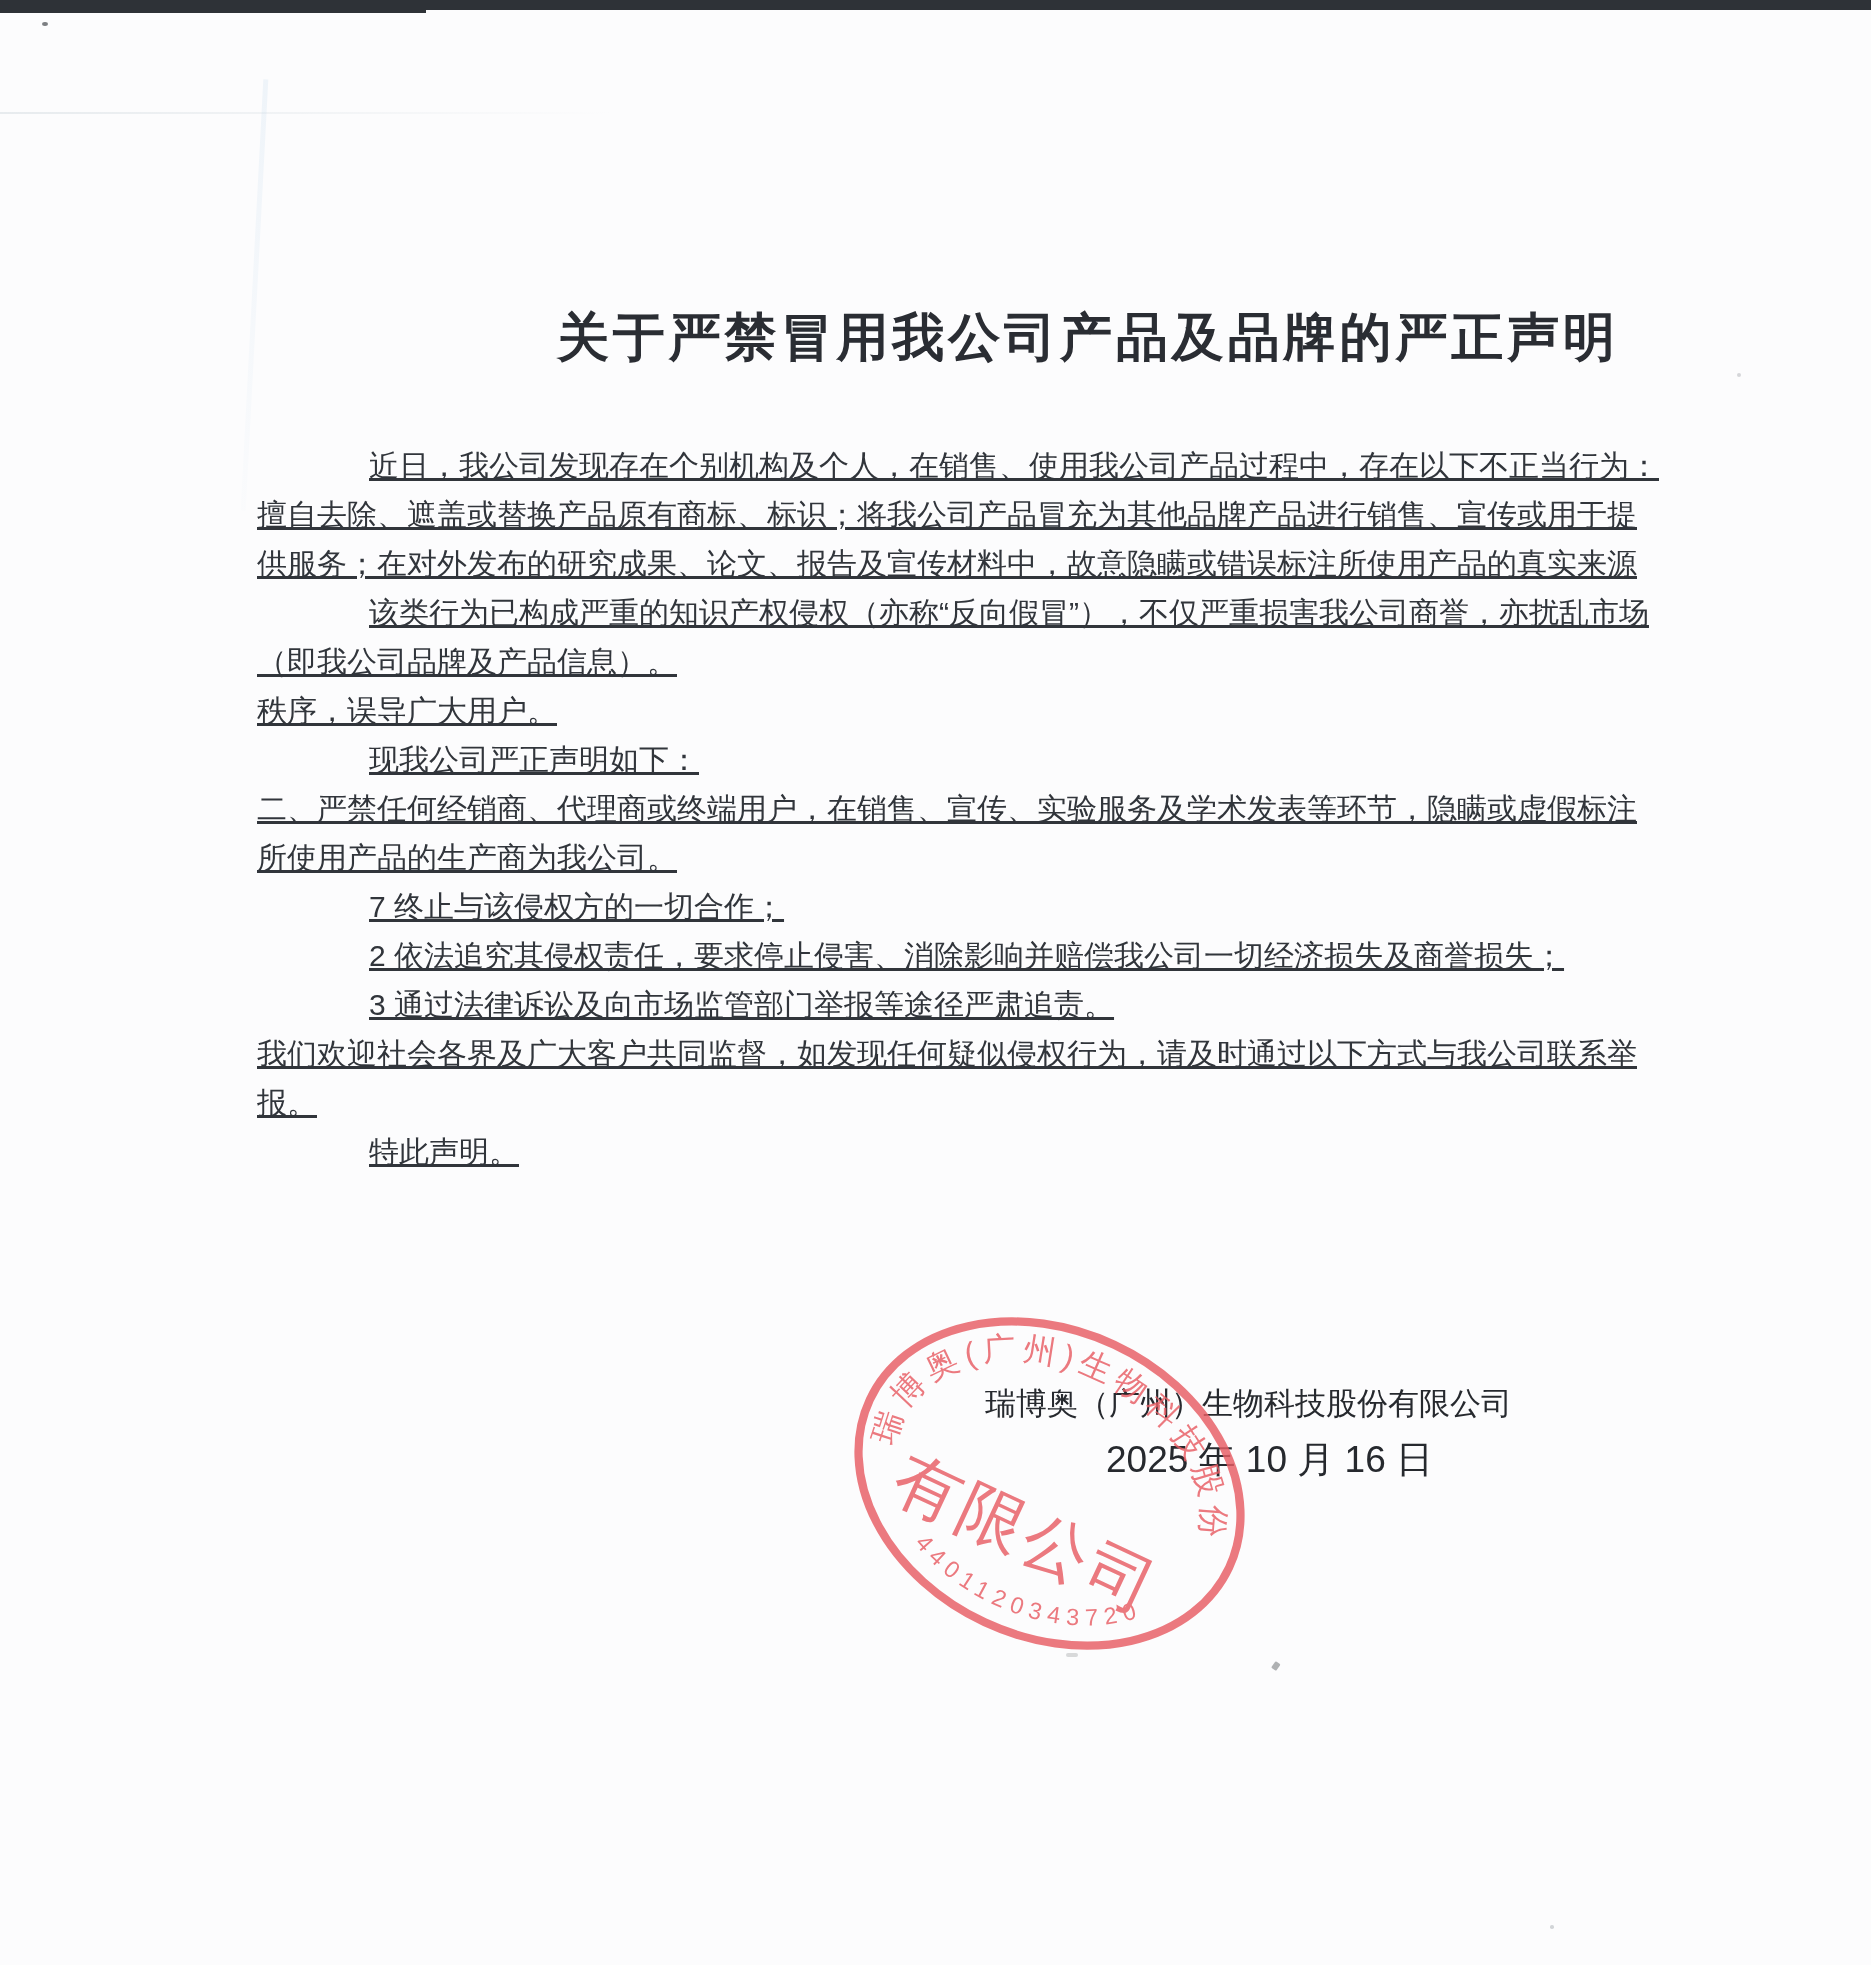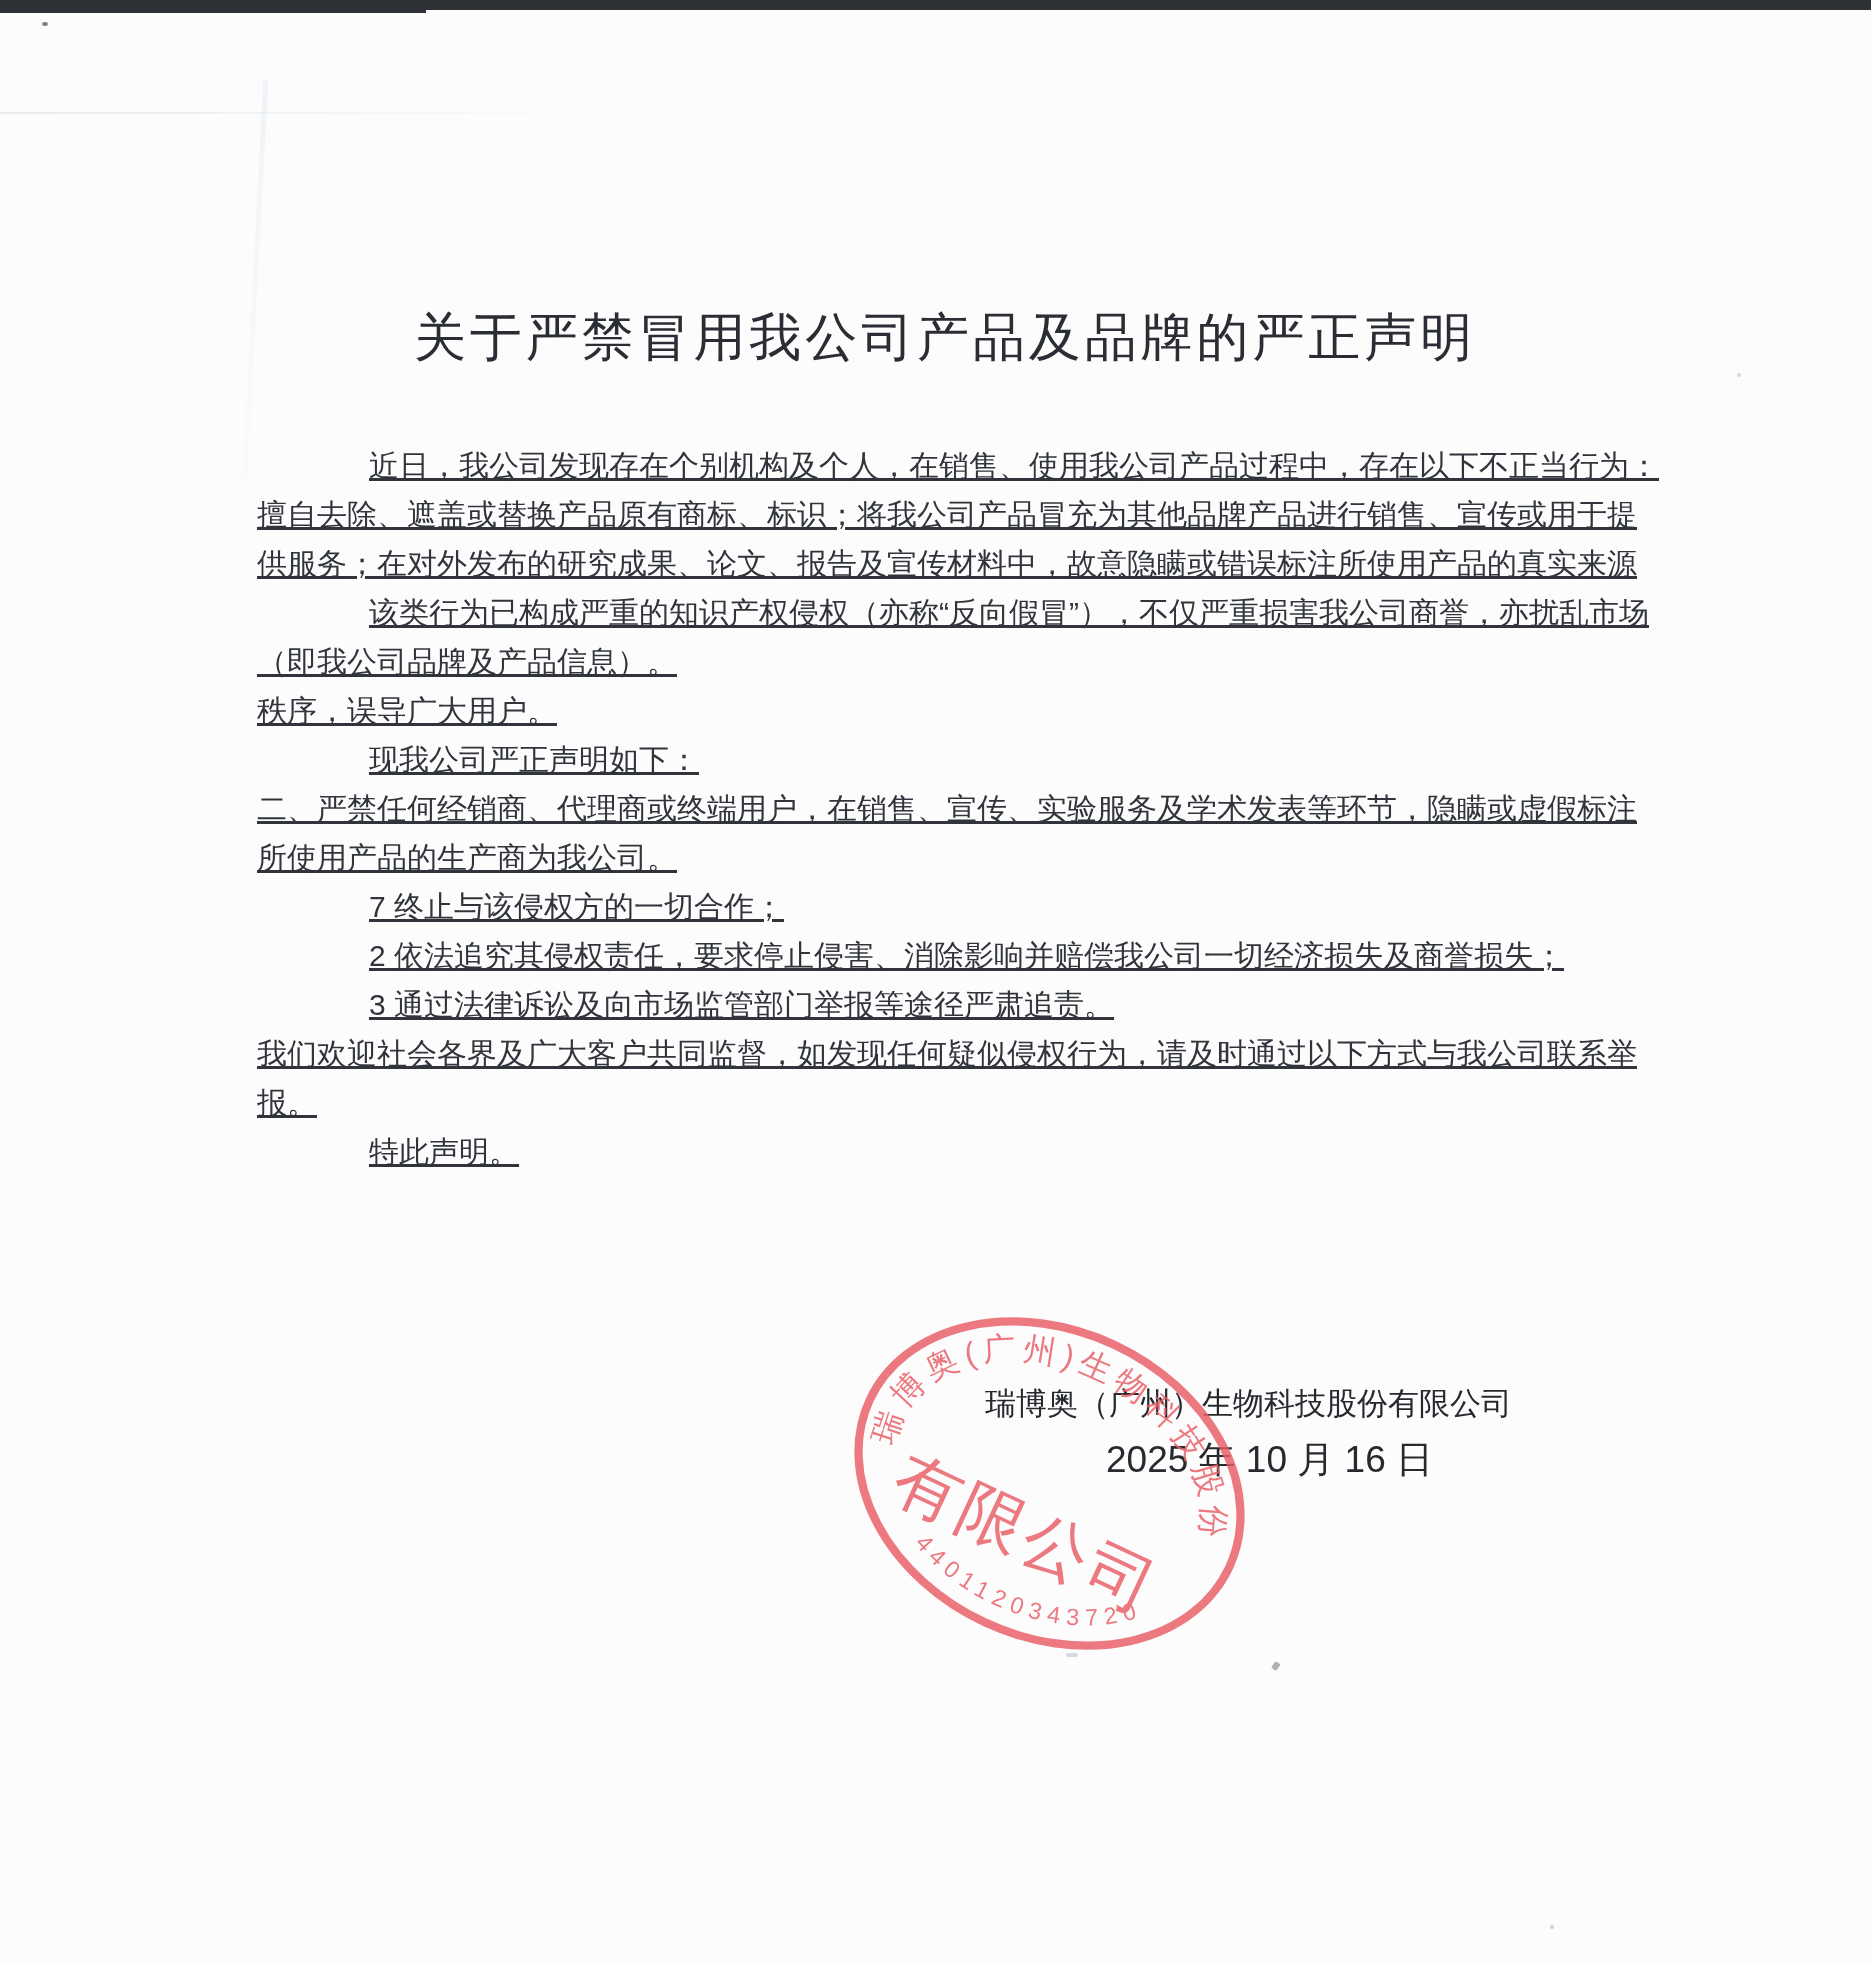--- a/index.html
+++ b/index.html
@@ -21,23 +21,23 @@
              background: linear-gradient(90deg, #e7ebee, rgba(231,235,238,0)); }
   .streak2 { left: 252px; top: 79px; width: 4.7px; height: 432px; transform: rotate(3deg);
              background: linear-gradient(180deg, rgba(190,215,235,.22), rgba(190,215,235,.03)); }
   .speck-a { left: 1273px; top: 1662px; width: 5.9px; height: 7.5px; background: #85888c; opacity: .65; transform: rotate(35deg); border-radius: 1.2px; }
   .speck-b { left: 1066px; top: 1653px; width: 11.8px; height: 3.9px; background: #b9bcbe; opacity: .55; border-radius: 2px; }
   .speck-c { left: 1737px; top: 373px; width: 4.3px; height: 4.3px; background: #caccd0; border-radius: 50%; opacity: .8; }
   .speck-d { left: 1550px; top: 1925px; width: 3.5px; height: 3.5px; background: #d2d5d8; border-radius: 50%; }
 
   
   .doc-title {
-    left: 257px; top: 303px; width: 1376px;
-    text-align: center;
-    font-size: 52px; font-weight: normal; letter-spacing: 3.9px;
+    left: 243px; top: 303px; width: 1376px;
+    text-align: right;
+    font-size: 52px; font-weight: bold; letter-spacing: 3.9px;
     color: #2a2d33;
     white-space: nowrap;
   }
   .doc-body {
     left: 257px; top: 441px; width: 1376px;
     font-size: 30px; line-height: 49px;
     color: #31353b;
   }
   .line { white-space: nowrap; text-decoration: underline; }
   .ind { text-indent: 112px; }

